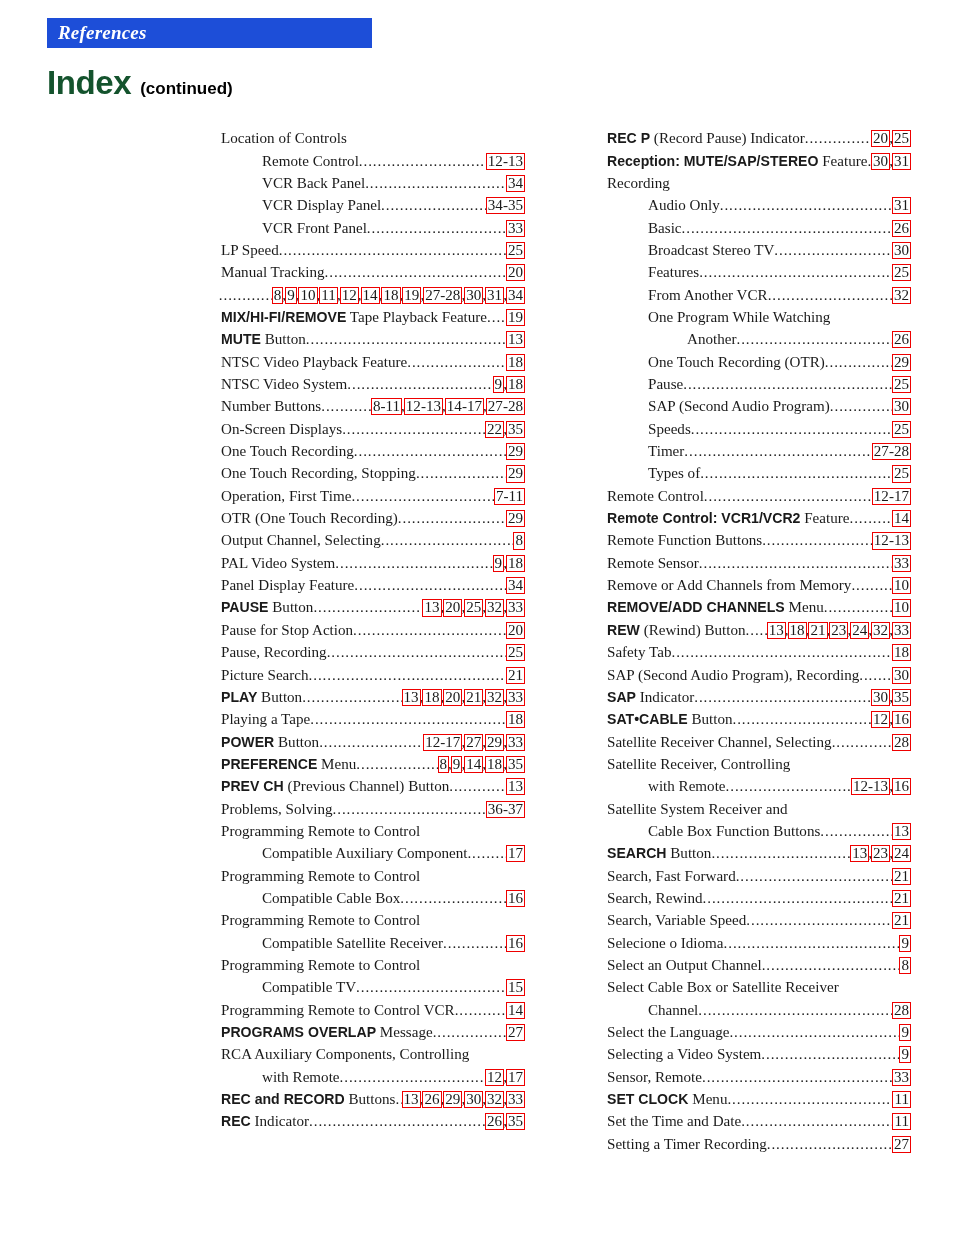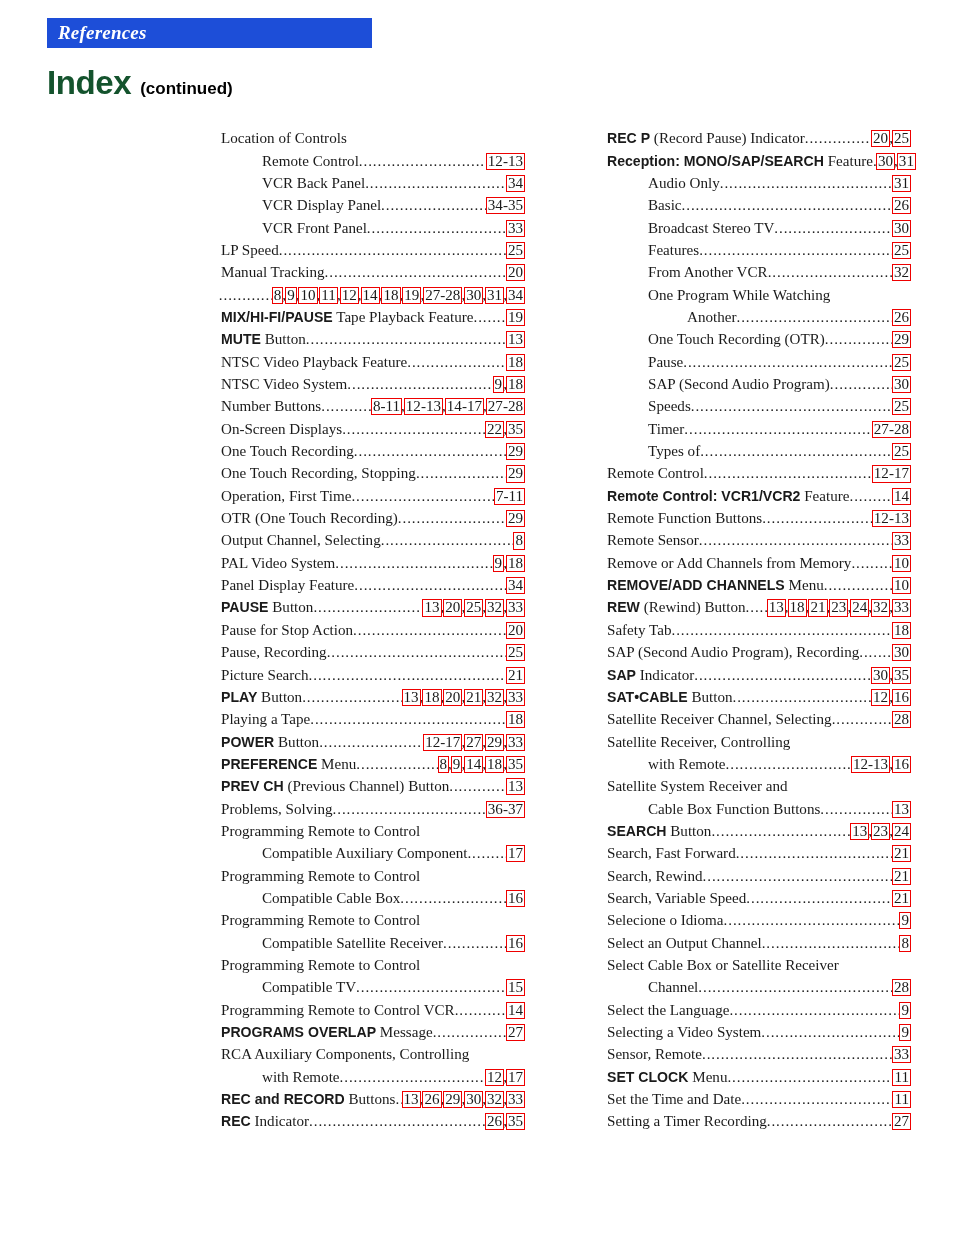--- a/index.html
+++ b/index.html
@@ -212,21 +212,21 @@
           <span class="pg box">27-28</span>
           <span class="sep">,</span>
           <span class="pg box">30</span>
           <span class="sep">,</span>
           <span class="pg box">31</span>
           <span class="sep">,</span>
           <span class="pg box">34</span>
         </span>
       </div>
       <div class="entry lvl0">
-        <span class="entry-text"><span class="bs">MIX/HI-FI/PAUSE</span><span> Tape Playback Feature</span></span>
+        <span class="entry-text"><span class="bs">MIX/HI-FI/REMOVE</span><span> Tape Playback Feature</span></span>
         <span class="leader"></span>
         <span class="pages">
           <span class="pg box">19</span>
         </span>
       </div>
       <div class="entry lvl0">
         <span class="entry-text"><span class="bs">MUTE</span><span> Button</span></span>
         <span class="leader"></span>
         <span class="pages">
           <span class="pg box">13</span>
@@ -530,27 +530,32 @@
       <div class="entry lvl0">
         <span class="entry-text"><span class="bs">REC P</span><span> (Record Pause) Indicator</span></span>
         <span class="leader"></span>
         <span class="pages">
           <span class="pg box">20</span>
           <span class="sep">,</span>
           <span class="pg box">25</span>
         </span>
       </div>
       <div class="entry lvl0">
-        <span class="entry-text"><span class="bs">Reception: MONO/SAP/SEARCH</span><span> Feature</span></span>
+        <span class="entry-text"><span class="bs">Reception: MUTE/SAP/STEREO</span><span> Feature</span></span>
         <span class="leader"></span>
         <span class="pages">
           <span class="pg box">30</span>
           <span class="sep">,</span>
           <span class="pg box">31</span>
         </span>
+      </div>
+      <div class="entry lvl0 noleader">
+        <span class="entry-text">Recording</span>
+        <span class="leader"></span>
+        <span class="pages"></span>
       </div>
       <div class="entry lvl1">
         <span class="entry-text">Audio Only</span>
         <span class="leader"></span>
         <span class="pages">
           <span class="pg box">31</span>
         </span>
       </div>
       <div class="entry lvl1">
         <span class="entry-text">Basic</span>

